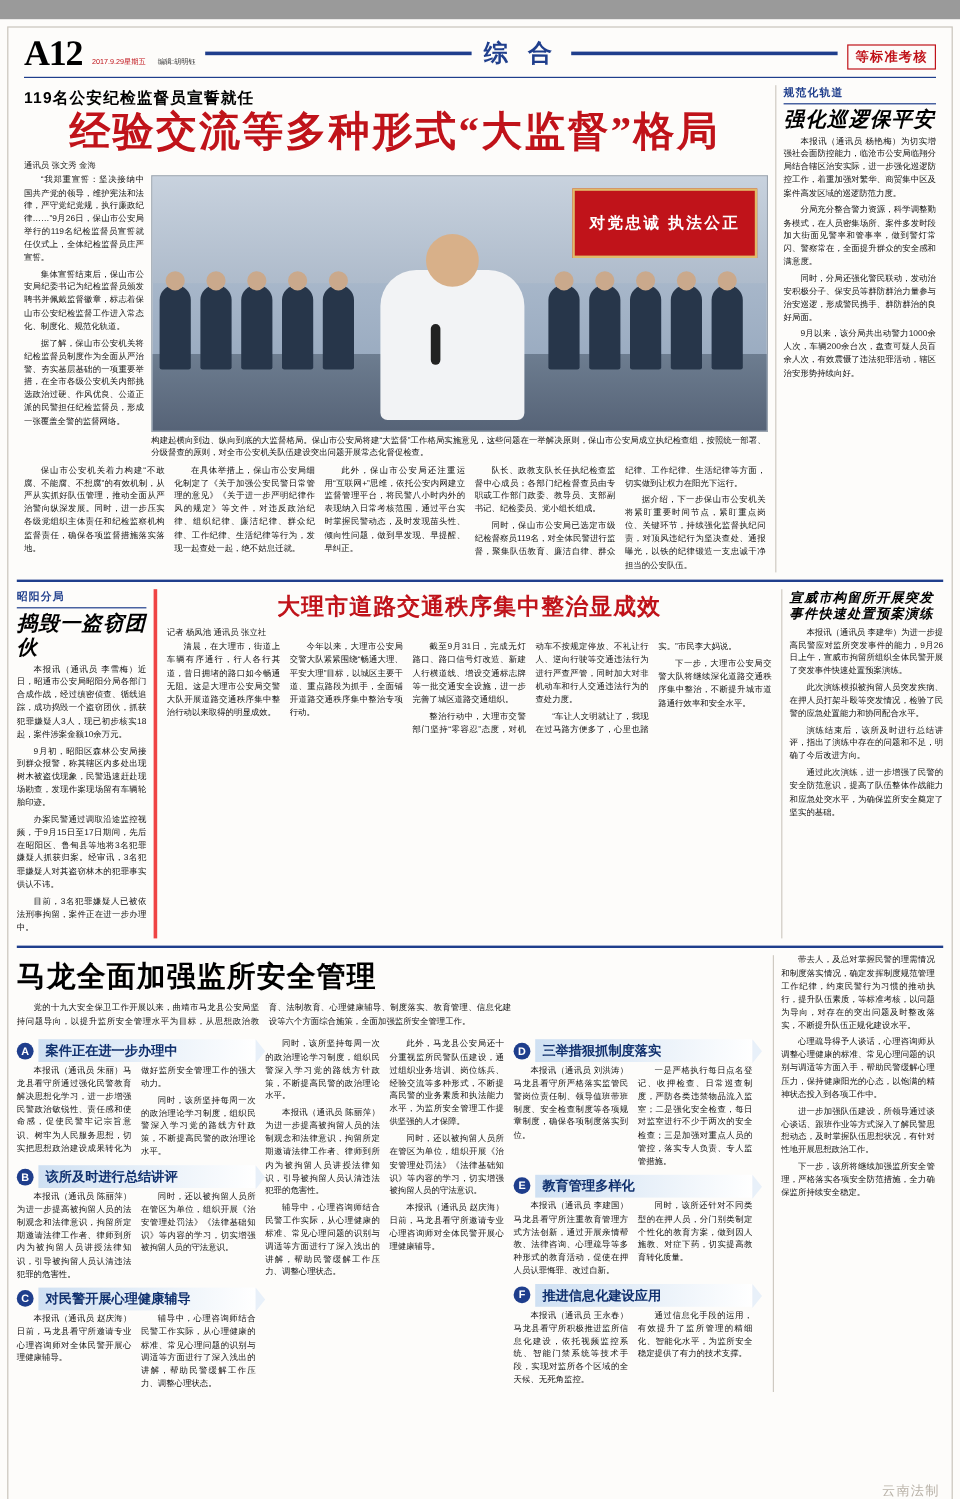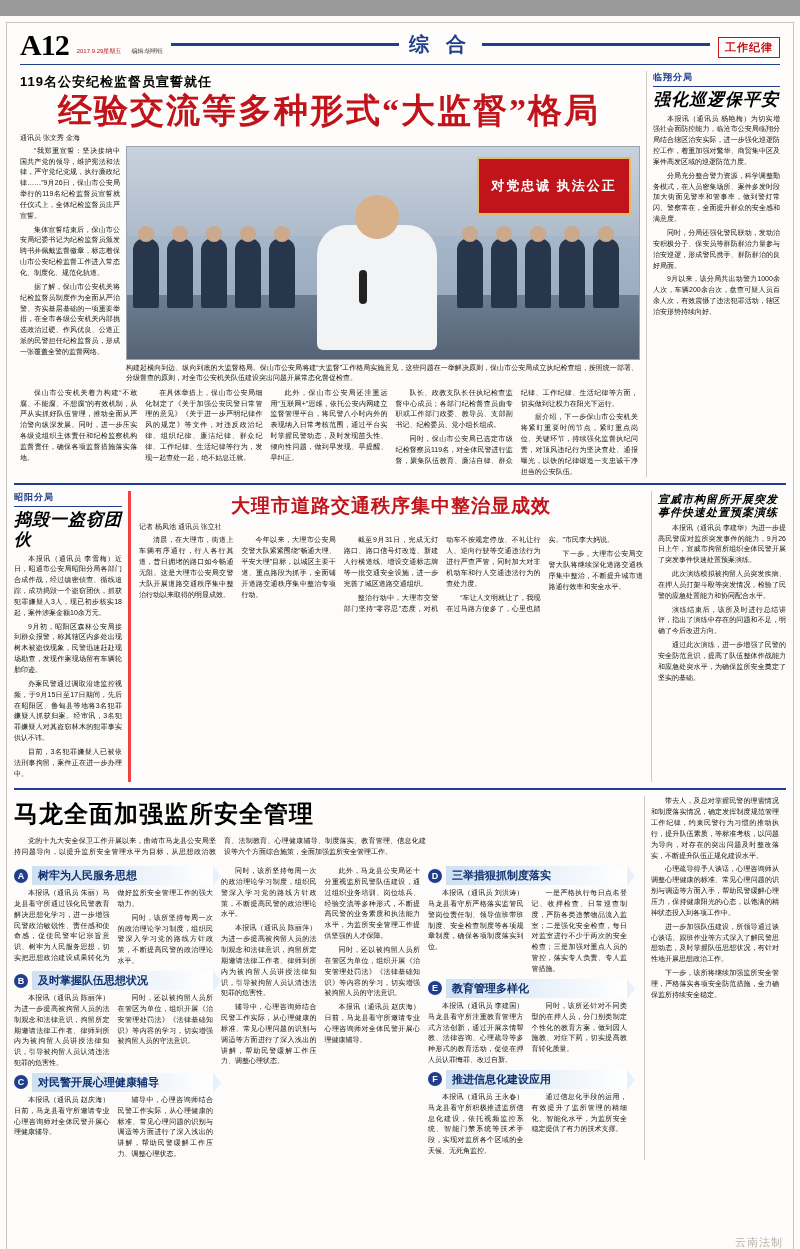--- a/index.html
+++ b/index.html
@@ -96,21 +96,21 @@
     <div class="folio">A12</div>
     <div class="folio-meta">
       <span class="red">2017.9.29星期五</span>
       <span>编辑:胡明钰</span>
     </div>
     <div class="mast-rule">
       <div class="bar"></div>
       <div class="mast-title">综 合</div>
       <div class="bar"></div>
     </div>
-    <div class="brand">工作纪律</div>
+    <div class="brand">等标准考核</div>
   </div>
   <div class="mast-hr"></div>
 
   <div class="body-grid">
 
     <div class="col-main">
       <div class="kicker">119名公安纪检监督员宣誓就任</div>
       <div class="headline">经验交流等多种形式“大监督”格局</div>
       <div class="byline">通讯员 张文秀 金海</div>
 
@@ -148,21 +148,21 @@
         <p>保山市公安机关着力构建“不敢腐、不能腐、不想腐”的有效机制，从严从实抓好队伍管理，推动全面从严治警向纵深发展。同时，进一步压实各级党组织主体责任和纪检监察机构监督责任，确保各项监督措施落实落地。</p>
         <p>在具体举措上，保山市公安局细化制定了《关于加强公安民警日常管理的意见》《关于进一步严明纪律作风的规定》等文件，对违反政治纪律、组织纪律、廉洁纪律、群众纪律、工作纪律、生活纪律等行为，发现一起查处一起，绝不姑息迁就。</p>
         <p>此外，保山市公安局还注重运用“互联网+”思维，依托公安内网建立监督管理平台，将民警八小时内外的表现纳入日常考核范围，通过平台实时掌握民警动态，及时发现苗头性、倾向性问题，做到早发现、早提醒、早纠正。</p>
         <p>队长、政教支队长任执纪检查监督中心成员；各部门纪检督查员由专职或工作部门政委、教导员、支部副书记、纪检委员、党小组长组成。</p>
         <p>同时，保山市公安局已选定市级纪检督察员119名，对全体民警进行监督，聚集队伍教育、廉洁自律、群众纪律、工作纪律、生活纪律等方面，切实做到让权力在阳光下运行。</p>
         <p>据介绍，下一步保山市公安机关将紧盯重要时间节点，紧盯重点岗位、关键环节，持续强化监督执纪问责，对顶风违纪行为坚决查处、通报曝光，以铁的纪律锻造一支忠诚干净担当的公安队伍。</p>
       </div>
     </div>
 
     <div class="col-right">
-      <div class="sub-brand">临翔分局</div>
+      <div class="sub-brand">规范化轨道</div>
       <div class="sub-head">强化巡逻保平安</div>
       <div class="cols">
         <p>本报讯（通讯员 杨艳梅）为切实增强社会面防控能力，临沧市公安局临翔分局结合辖区治安实际，进一步强化巡逻防控工作，着重加强对繁华、商贸集中区及案件高发区域的巡逻防范力度。</p>
         <p>分局充分整合警力资源，科学调整勤务模式，在人员密集场所、案件多发时段加大街面见警率和管事率，做到警灯常闪、警察常在，全面提升群众的安全感和满意度。</p>
         <p>同时，分局还强化警民联动，发动治安积极分子、保安员等群防群治力量参与治安巡逻，形成警民携手、群防群治的良好局面。</p>
         <p>9月以来，该分局共出动警力1000余人次，车辆200余台次，盘查可疑人员百余人次，有效震慑了违法犯罪活动，辖区治安形势持续向好。</p>
       </div>
     </div>
   </div>
 
@@ -211,29 +211,29 @@
       <div class="bot-title">马龙全面加强监所安全管理</div>
       <div class="cols c3" style="margin-bottom:4px">
         <p>党的十九大安全保卫工作开展以来，曲靖市马龙县公安局坚持问题导向，以提升监所安全管理水平为目标，从思想政治教育、法制教育、心理健康辅导、制度落实、教育管理、信息化建设等六个方面综合施策，全面加强监所安全管理工作。</p>
       </div>
 
       <div class="pt-grid">
 
         <div class="pt-col">
           <div class="pt-head">
             <div class="badge">A</div>
-            <div class="pt-label">树牢为人民服务思想</div>
+            <div class="pt-label">案件正在进一步办理中</div>
           </div>
           <div class="cols c2">
             <p>本报讯（通讯员 朱丽）马龙县看守所通过强化民警教育解决思想化学习，进一步增强民警政治敏锐性、责任感和使命感，促使民警牢记宗旨意识、树牢为人民服务思想，切实把思想政治建设成果转化为做好监所安全管理工作的强大动力。</p>
             <p>同时，该所坚持每周一次的政治理论学习制度，组织民警深入学习党的路线方针政策，不断提高民警的政治理论水平。</p>
           </div>
           <div class="pt-head">
             <div class="badge">B</div>
-            <div class="pt-label">及时掌握队伍思想状况</div>
+            <div class="pt-label">该所及时进行总结讲评</div>
           </div>
           <div class="cols c2">
             <p>本报讯（通讯员 陈丽萍）为进一步提高被拘留人员的法制观念和法律意识，拘留所定期邀请法律工作者、律师到所内为被拘留人员讲授法律知识，引导被拘留人员认清违法犯罪的危害性。</p>
             <p>同时，还以被拘留人员所在管区为单位，组织开展《治安管理处罚法》《法律基础知识》等内容的学习，切实增强被拘留人员的守法意识。</p>
           </div>
           <div class="pt-head">
             <div class="badge">C</div>
             <div class="pt-label">对民警开展心理健康辅导</div>
           </div>
           <div class="cols c2">

